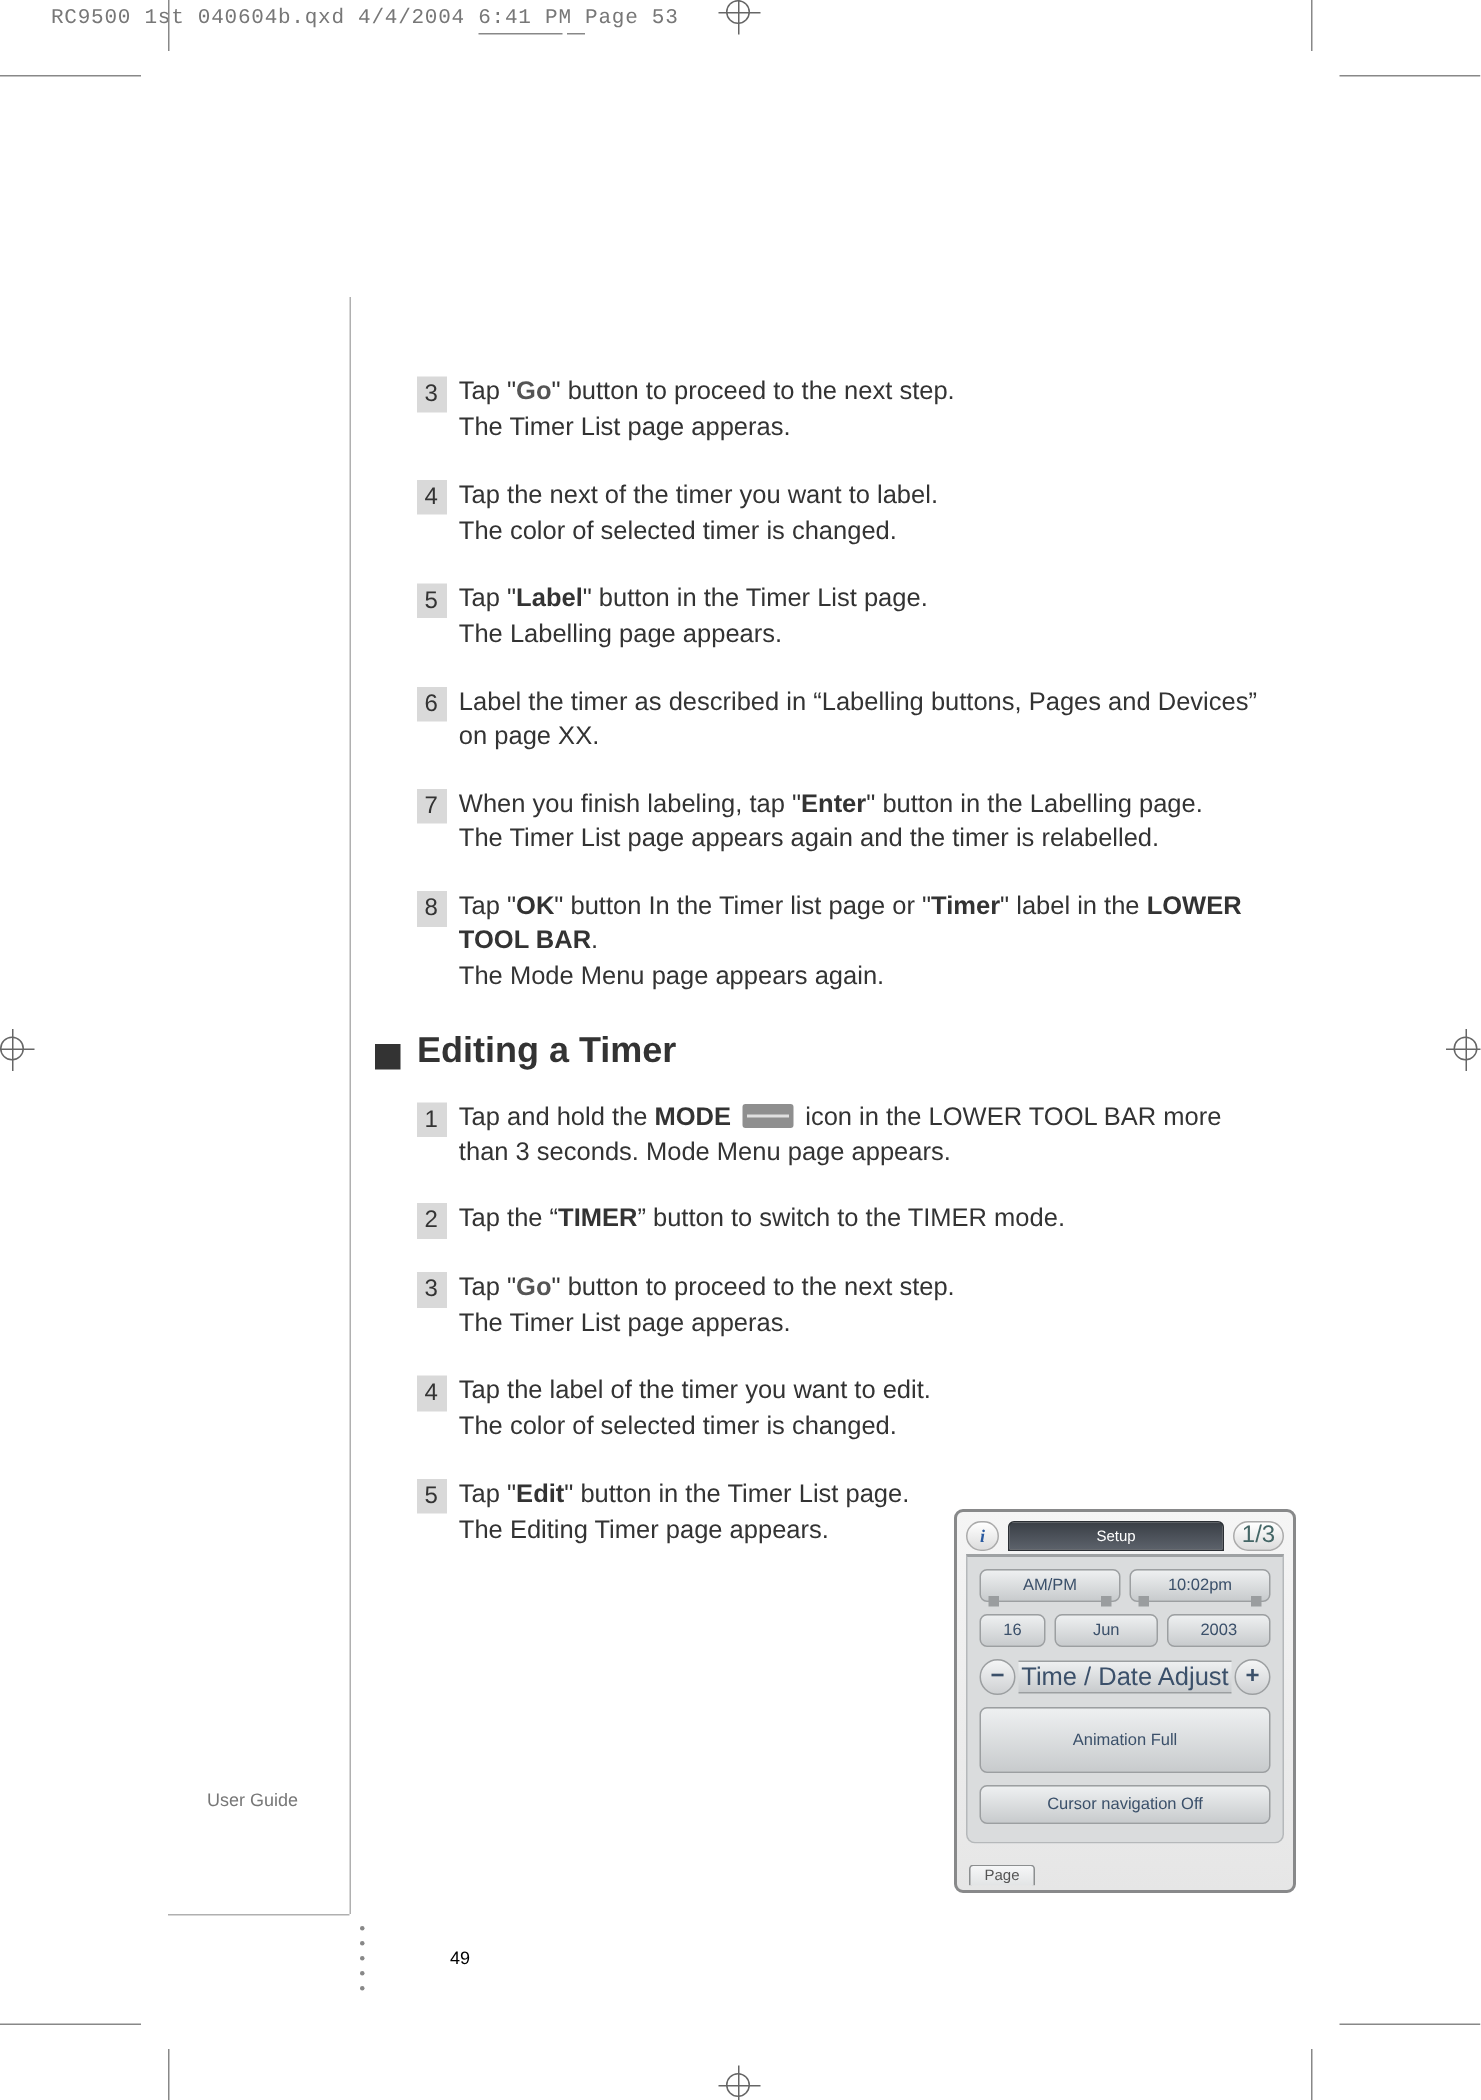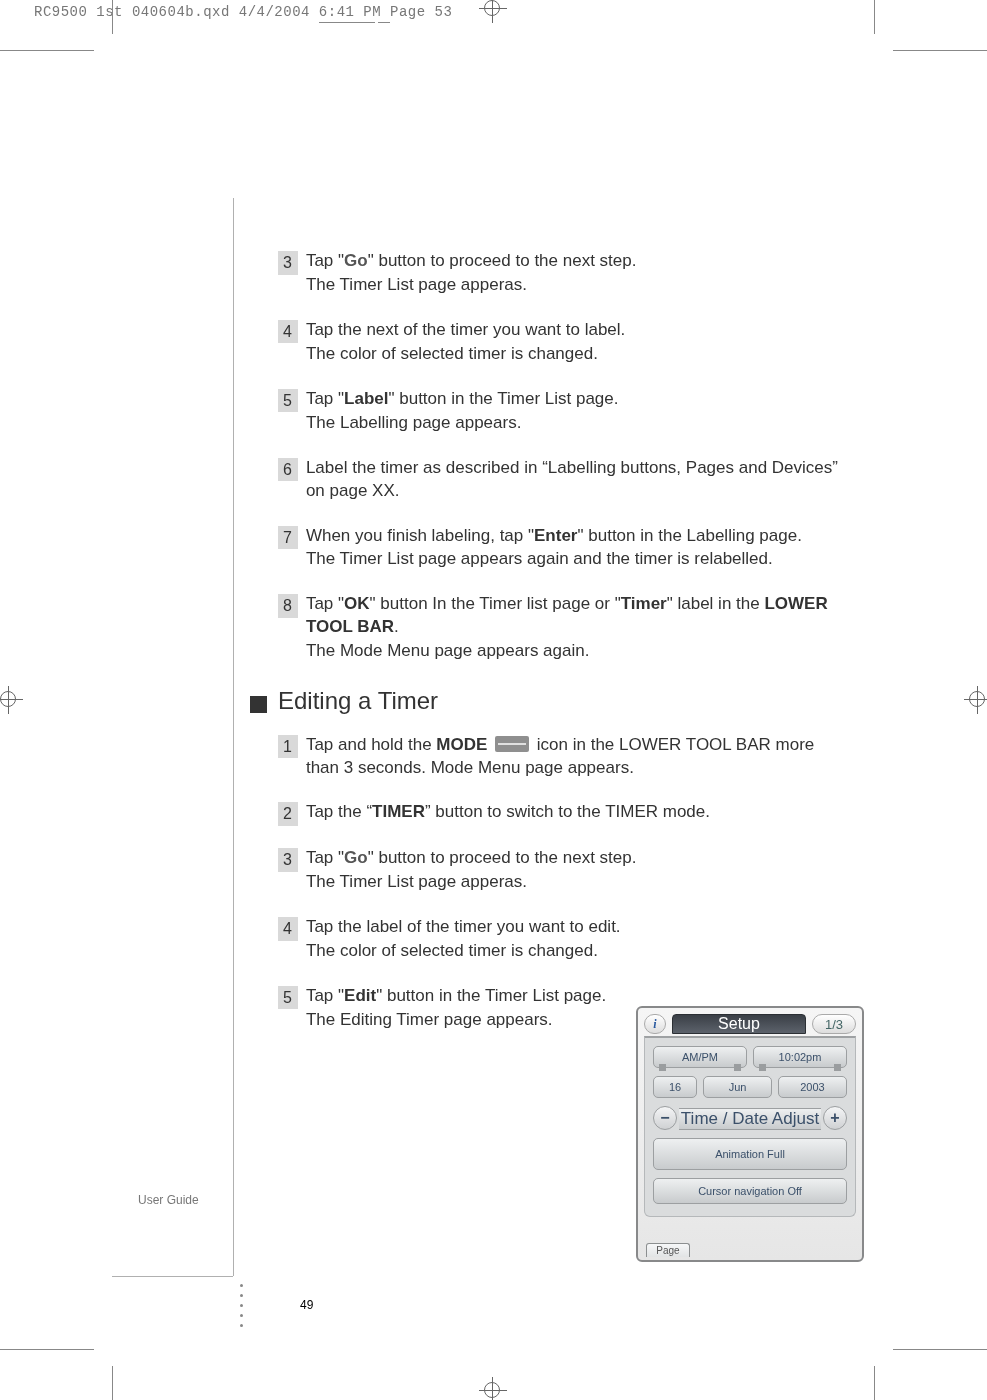--- a/index.html
+++ b/index.html
@@ -162,21 +162,21 @@
     margin-bottom: 16px;
     margin-left: -28px;
   }
   .section-square {
     width: 17px; height: 17px; background: #333; flex-shrink: 0; margin-right: 11px;
     position: relative; top: 3px;
   }
   .section-title {
     font-size: 24px;
     color: #333;
-    font-weight: normal;
+    font-weight: bold;
   }
 
   .mode-icon {
     display: inline-block;
     width: 34px;
     height: 16px;
     background: #8f8f8f;
     border-radius: 2px;
     position: relative;
     top: 2px;
@@ -220,39 +220,39 @@
     font-weight: bold;
   }
   .dev-setup {
     flex: 1;
     height: 20px;
     background: linear-gradient(#3a3f46,#5c626b);
     color: #fff;
     border-radius: 4px 4px 0 0;
     display: flex; align-items: center; justify-content: center;
     border: 1px solid #2b2f34;
-    font-size: 16px;
+    font-size: 10px;
   }
   .dev-pageind {
-    width: 44px; height: 20px;
+    width: 34px; height: 20px;
     border: 1px solid #aaa;
     border-radius: 10px;
     display: flex; align-items: center; justify-content: center;
     background: linear-gradient(#fff,#ddd);
-    color: #466; font-size: 13px;
+    color: #466; font-size: 16px;
   }
   .dev-body {
     margin: 0 6px 0 6px;
     border: 1px solid #b5b8ba;
     border-top: 2px solid #9ea1a3;
     border-radius: 0 0 6px 6px;
     background: #dadcdd;
     padding: 8px 8px 10px 8px;
   }
-  .drow { display: flex; gap: 6px; margin-bottom: 8px; align-items: flex-end; }
+  .drow { display: flex; gap: 6px; margin-bottom: 8px; align-items: center; }
   .dbtn {
     background: linear-gradient(#eef0f1, #c8cbcd);
     border: 1px solid #9c9fa1;
     border-radius: 5px;
     height: 22px;
     display: flex; align-items: center; justify-content: center;
     color: #3b506a;
     font-size: 11px;
     flex: 1;
     position: relative;
@@ -468,21 +468,21 @@
         <div class="dbtn" style="flex:1.2">
             <span>2003</span>
           </div>
       </div>
       <div class="drow tda">
         <div class="td-minus">−</div>
         <div class="td-label">Time / Date Adjust</div>
         <div class="td-plus">+</div>
       </div>
       <div class="drow">
-        <div class="dbtn wide" style="height:32px">
+        <div class="dbtn wide" style="height:44px">
             <span>Animation Full</span>
           </div>
       </div>
       <div class="drow" style="margin-bottom:2px">
         <div class="dbtn wide" style="height:26px">
             <span>Cursor navigation Off</span>
           </div>
       </div>
     </div>
     <div class="dev-exit">Page</div>

